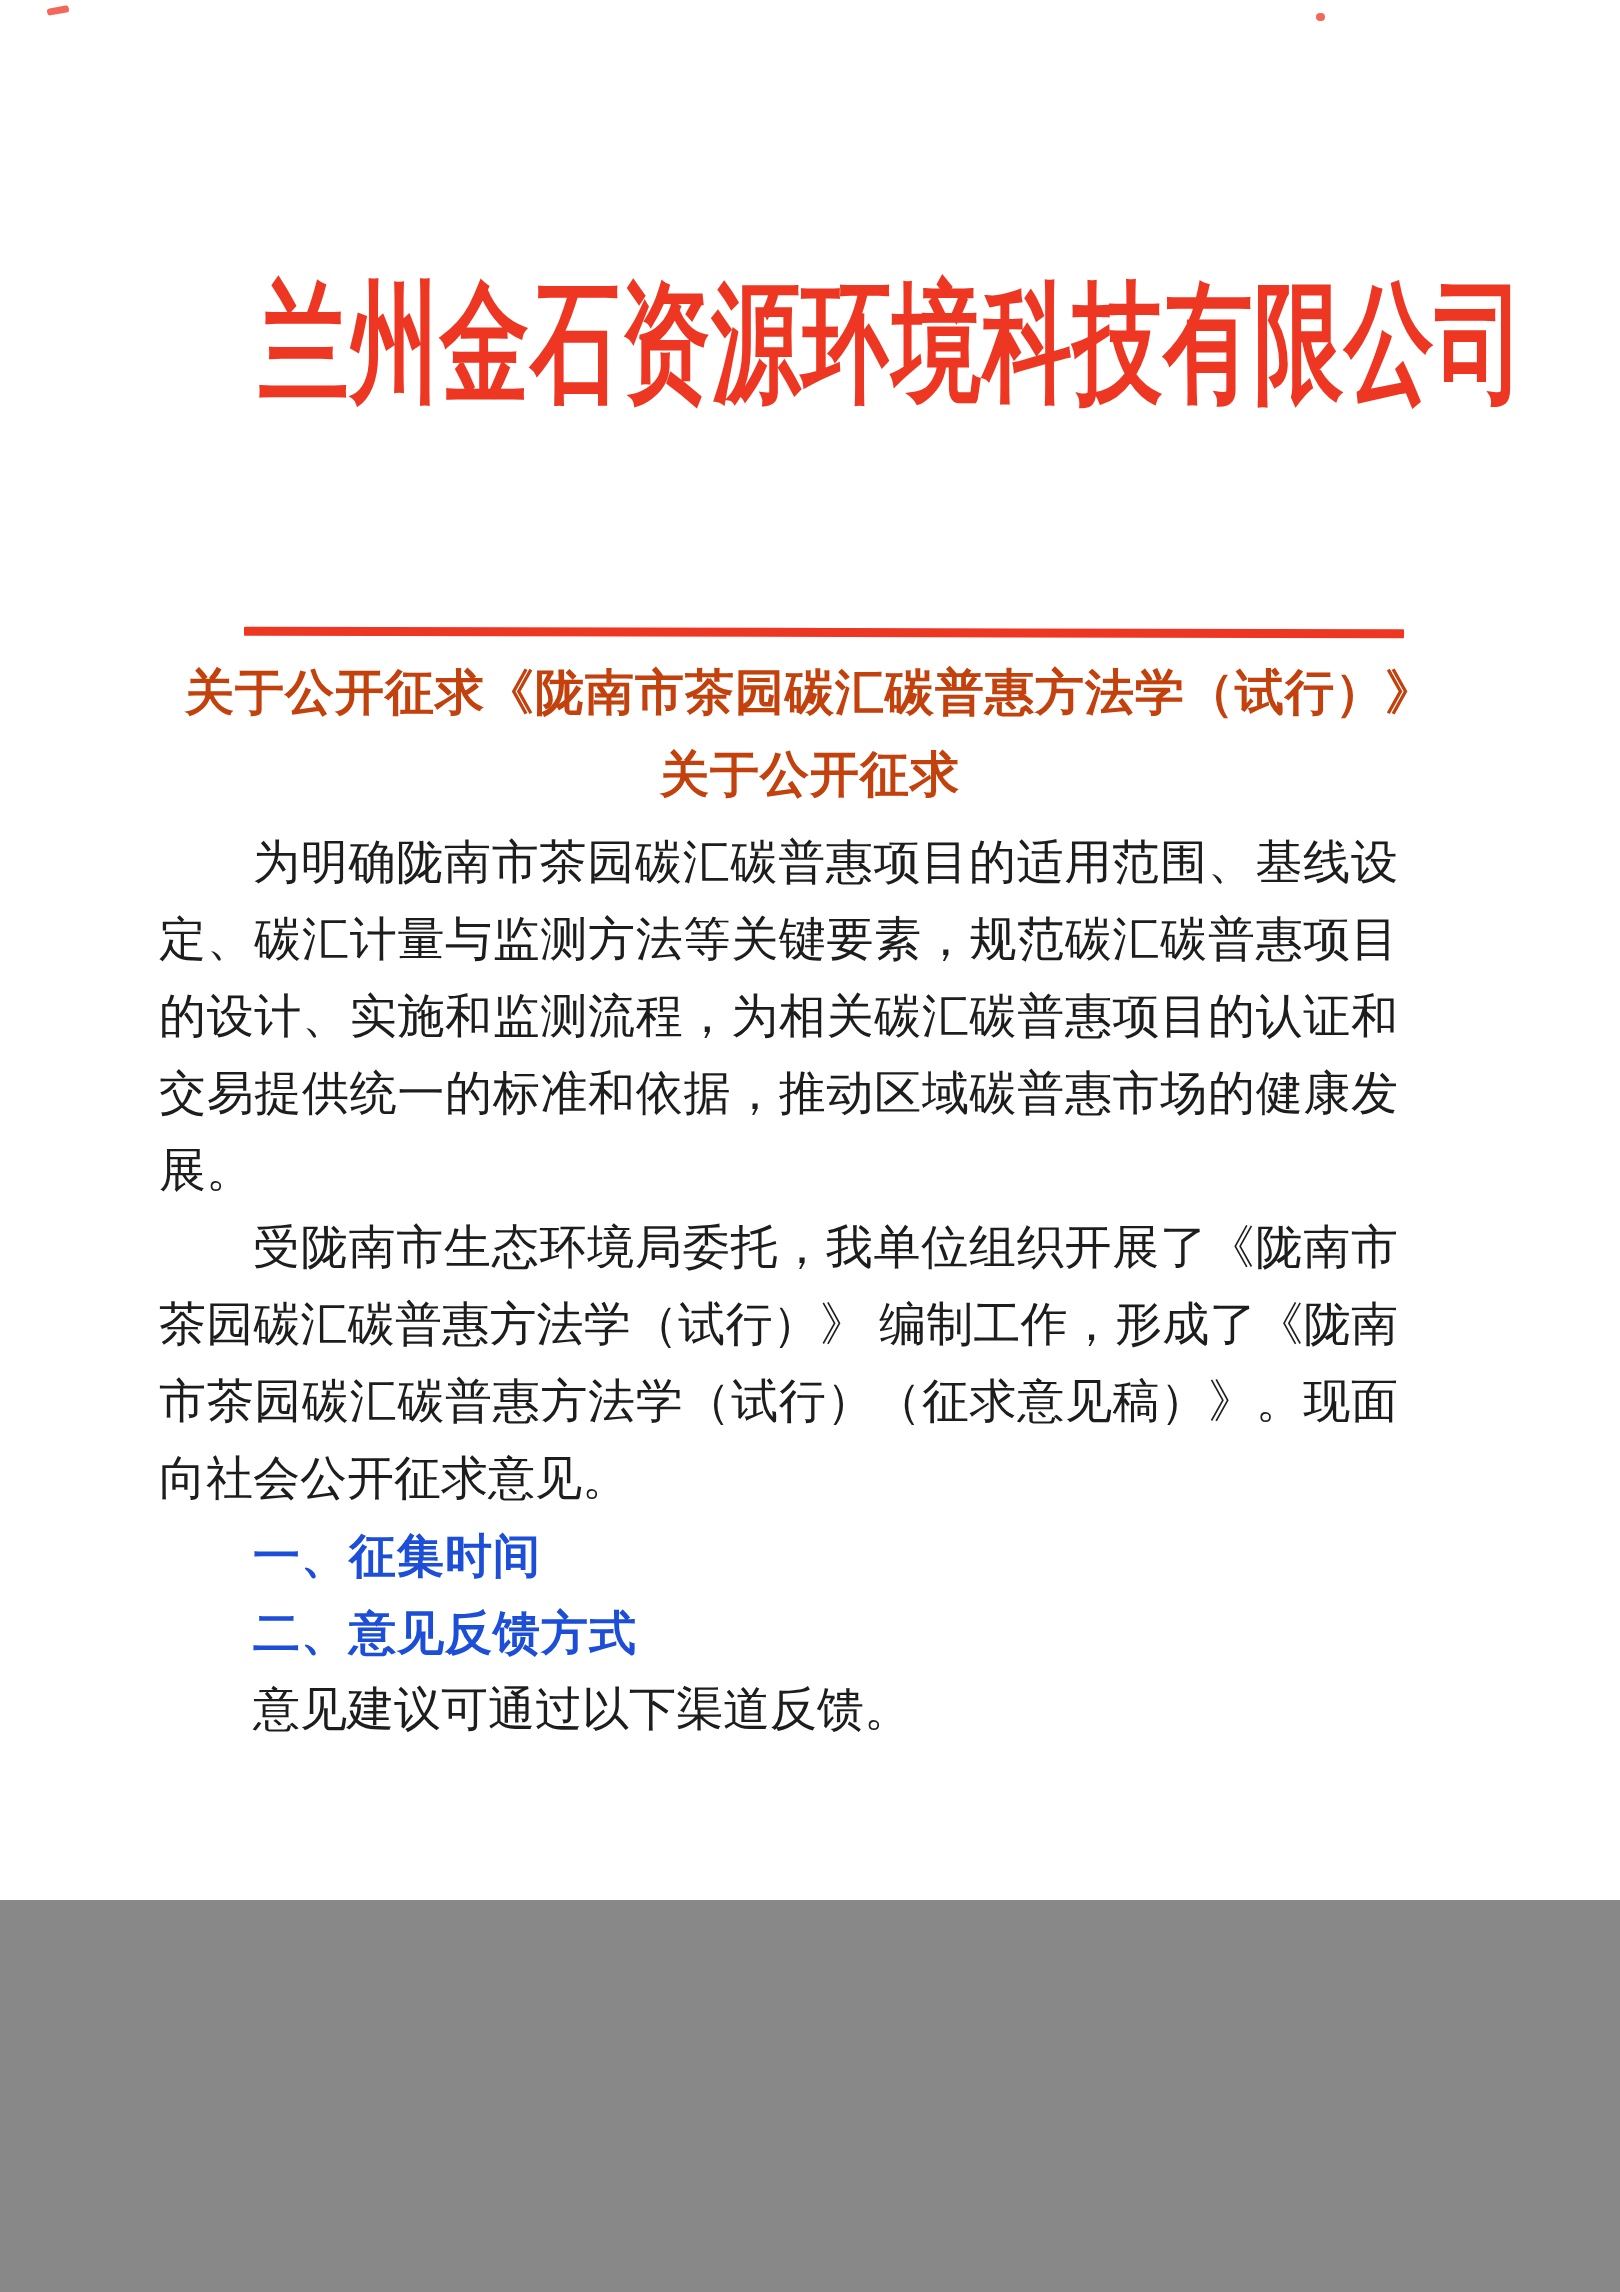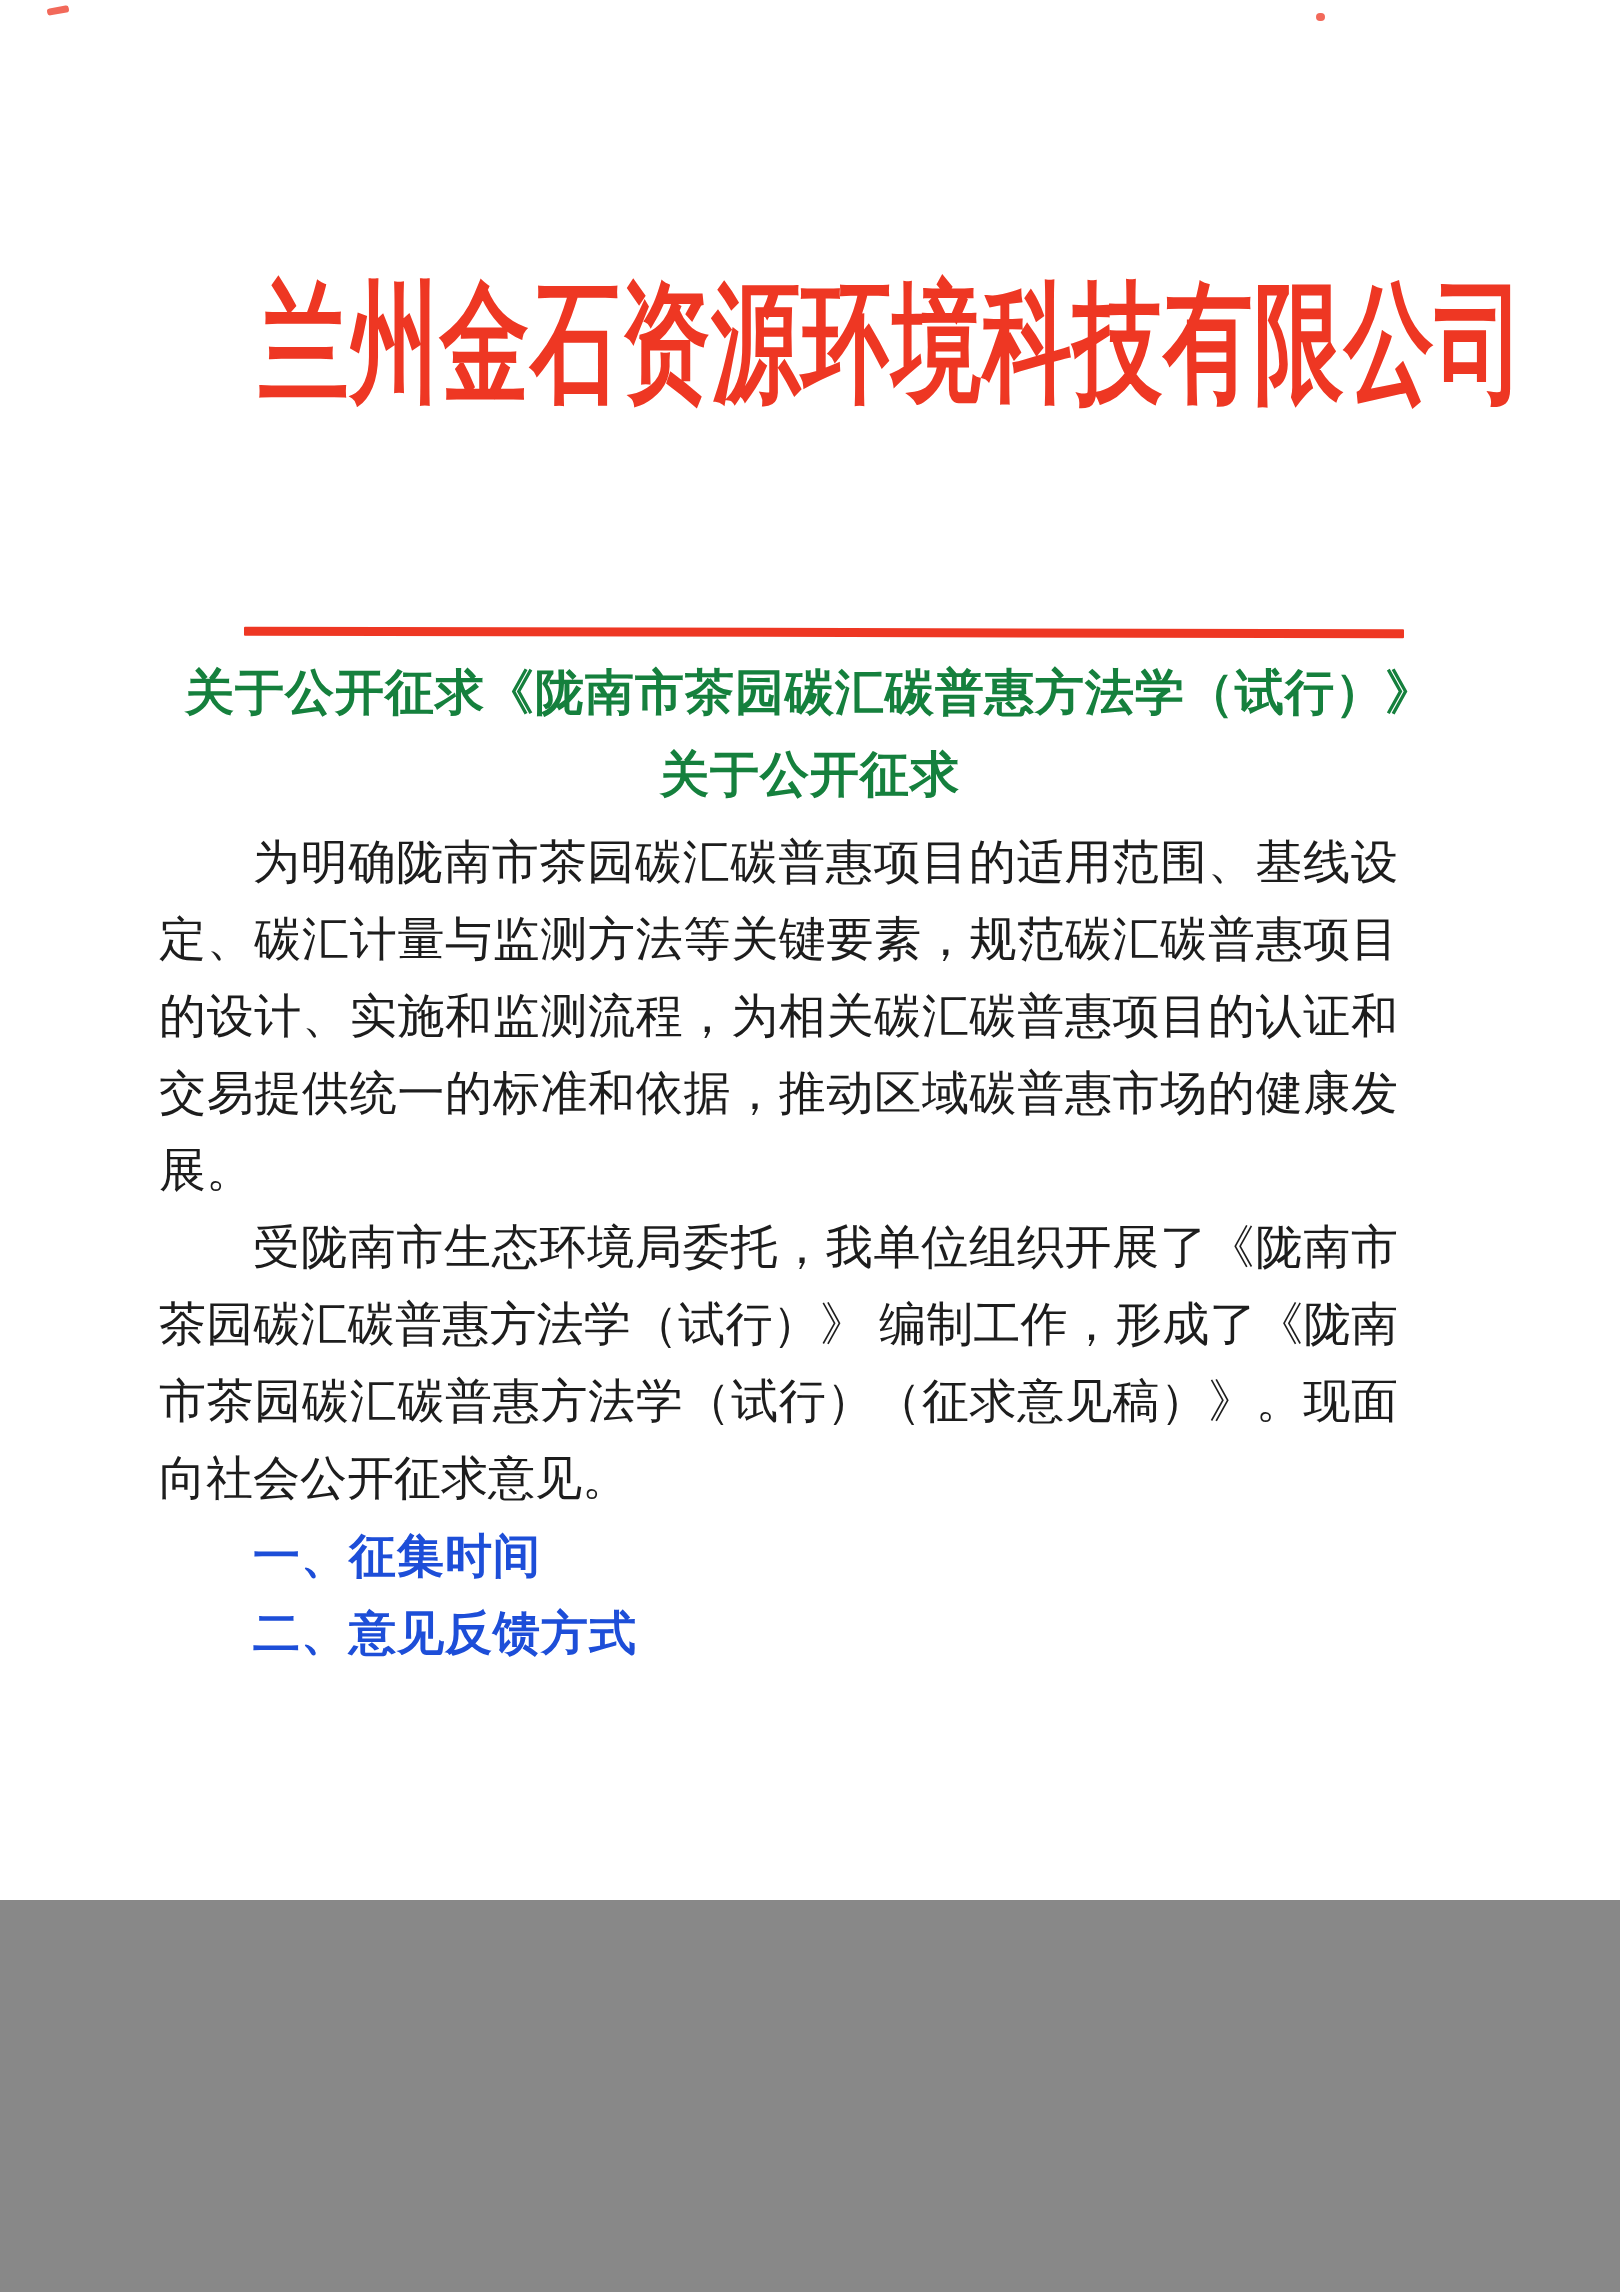--- a/index.html
+++ b/index.html
@@ -45,21 +45,21 @@
     border-radius:1px;
   }
   .doc-title{
     position:absolute;
     top:652px;left:0;right:0;
     margin:0;
     text-align:center;
     font-size:49px;
     line-height:82px;
     font-weight:700;
-    color:#15803d;
+    color:#c2410c;
     letter-spacing:1px;
   }
   .body-text{
     position:absolute;
     top:824px;
     left:159px;
     width:1239px;
     font-size:47px;
     line-height:77px;
     color:var(--ink);
@@ -96,17 +96,18 @@
     <span style="display:block">关于公开征求</span>
   </h1>
 
   <div class="body-text">
     <p>为明确陇南市茶园碳汇碳普惠项目的适用范围、基线设定、碳汇计量与监测方法等关键要素，规范碳汇碳普惠项目的设计、实施和监测流程，为相关碳汇碳普惠项目的认证和交易提供统一的标准和依据，推动区域碳普惠市场的健康发展。</p>
     <p>受陇南市生态环境局委托，我单位组织开展了《陇南市茶园碳汇碳普惠方法学（试行）》 编制工作，形成了《陇南市茶园碳汇碳普惠方法学（试行）（征求意见稿）》。现面向社会公开征求意见。</p>
 
     <h2 class="sec-heading">一、征集时间</h2>
 
     <h2 class="sec-heading">二、意见反馈方式</h2>
+    <p>意见建议可通过以下渠道反馈。</p>
 
   </div>
 
 </div>
 
 
 </body></html>

